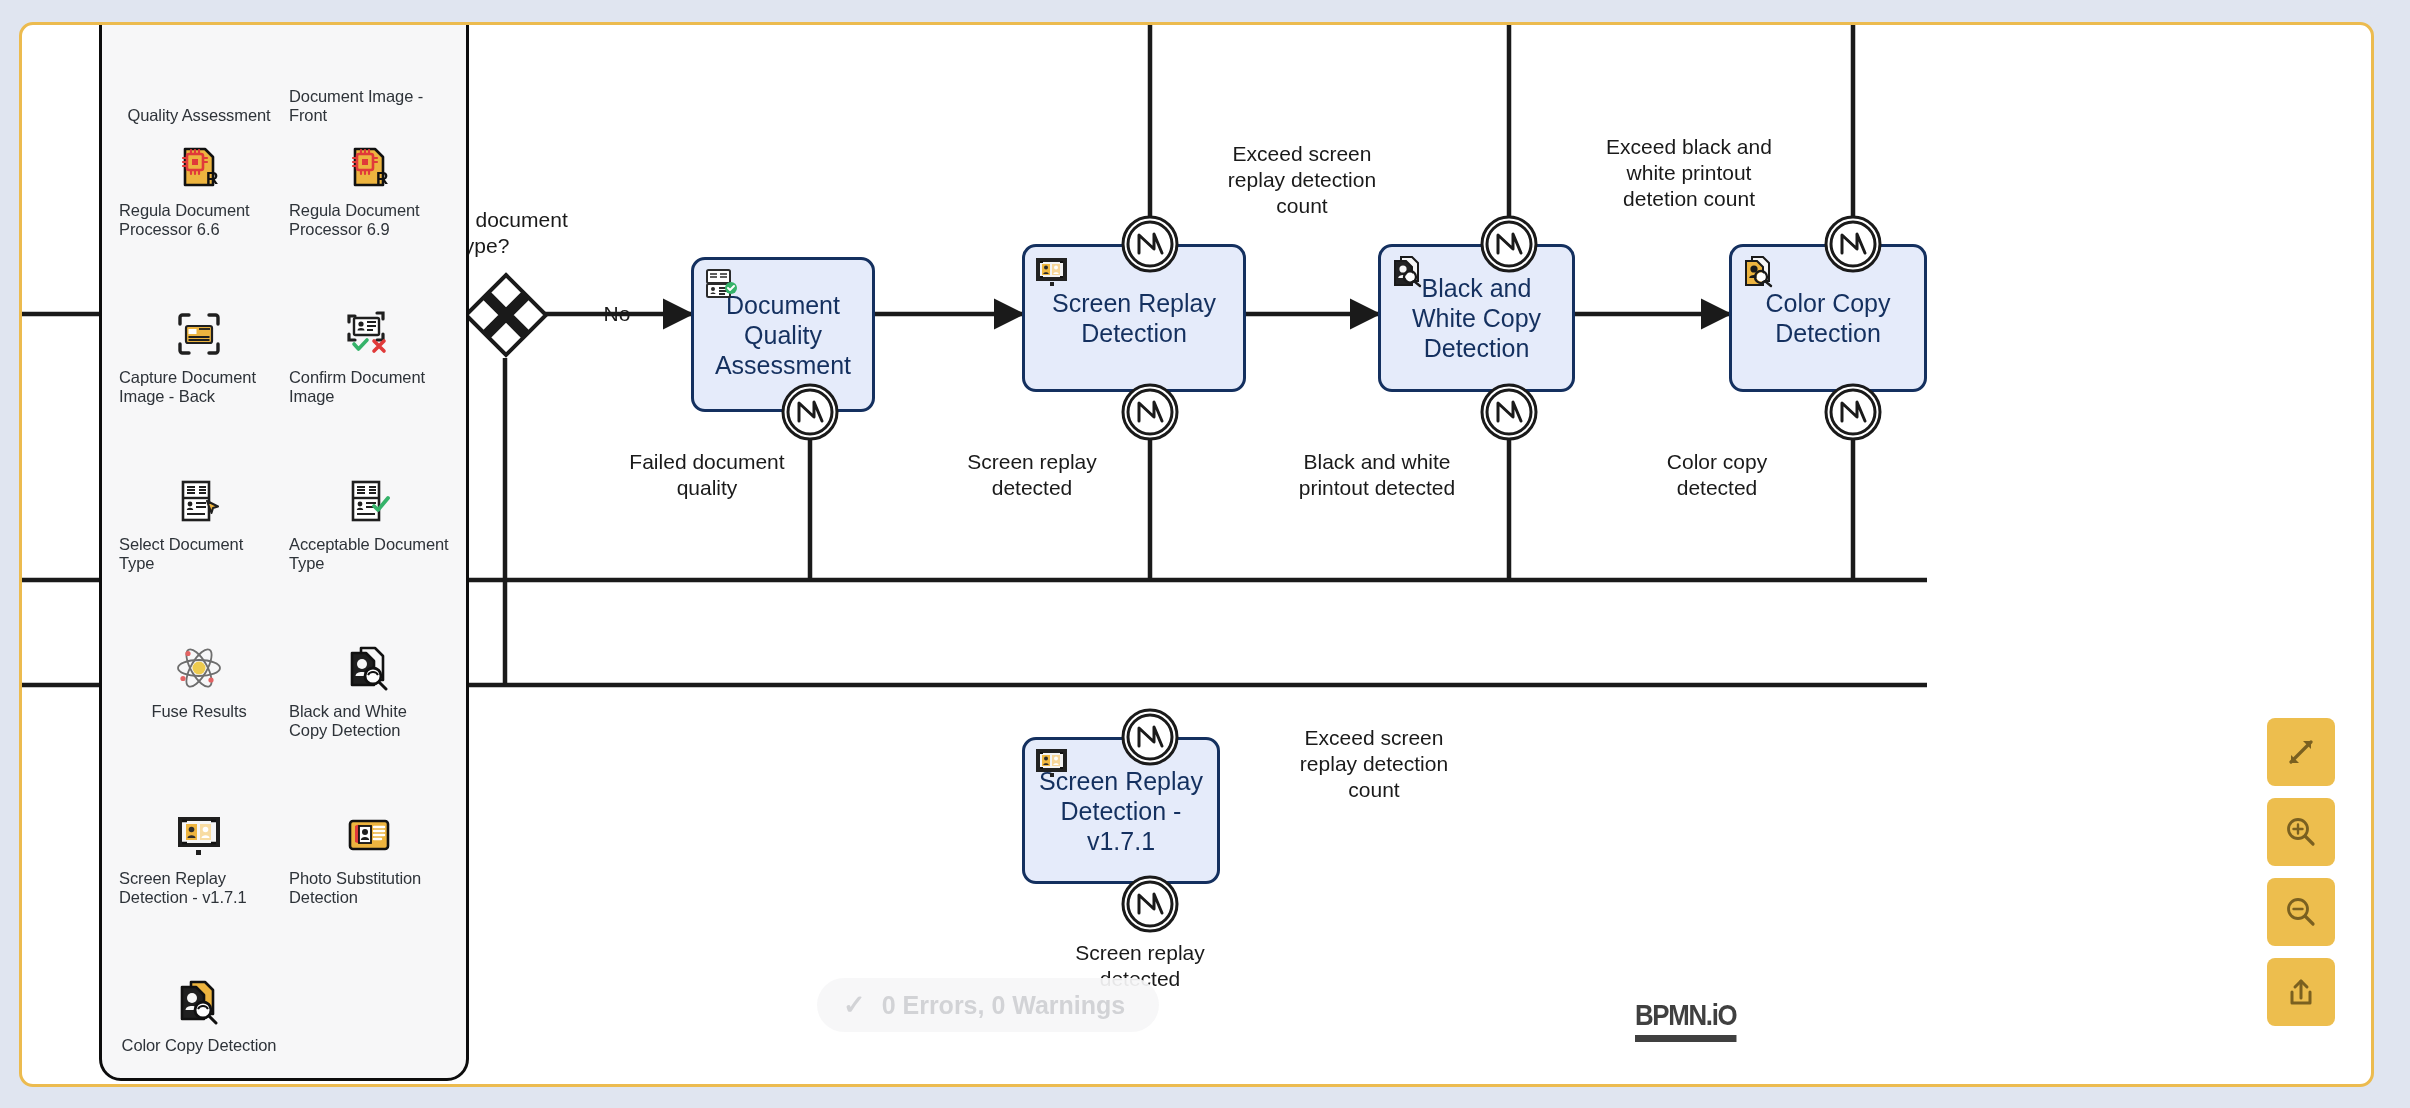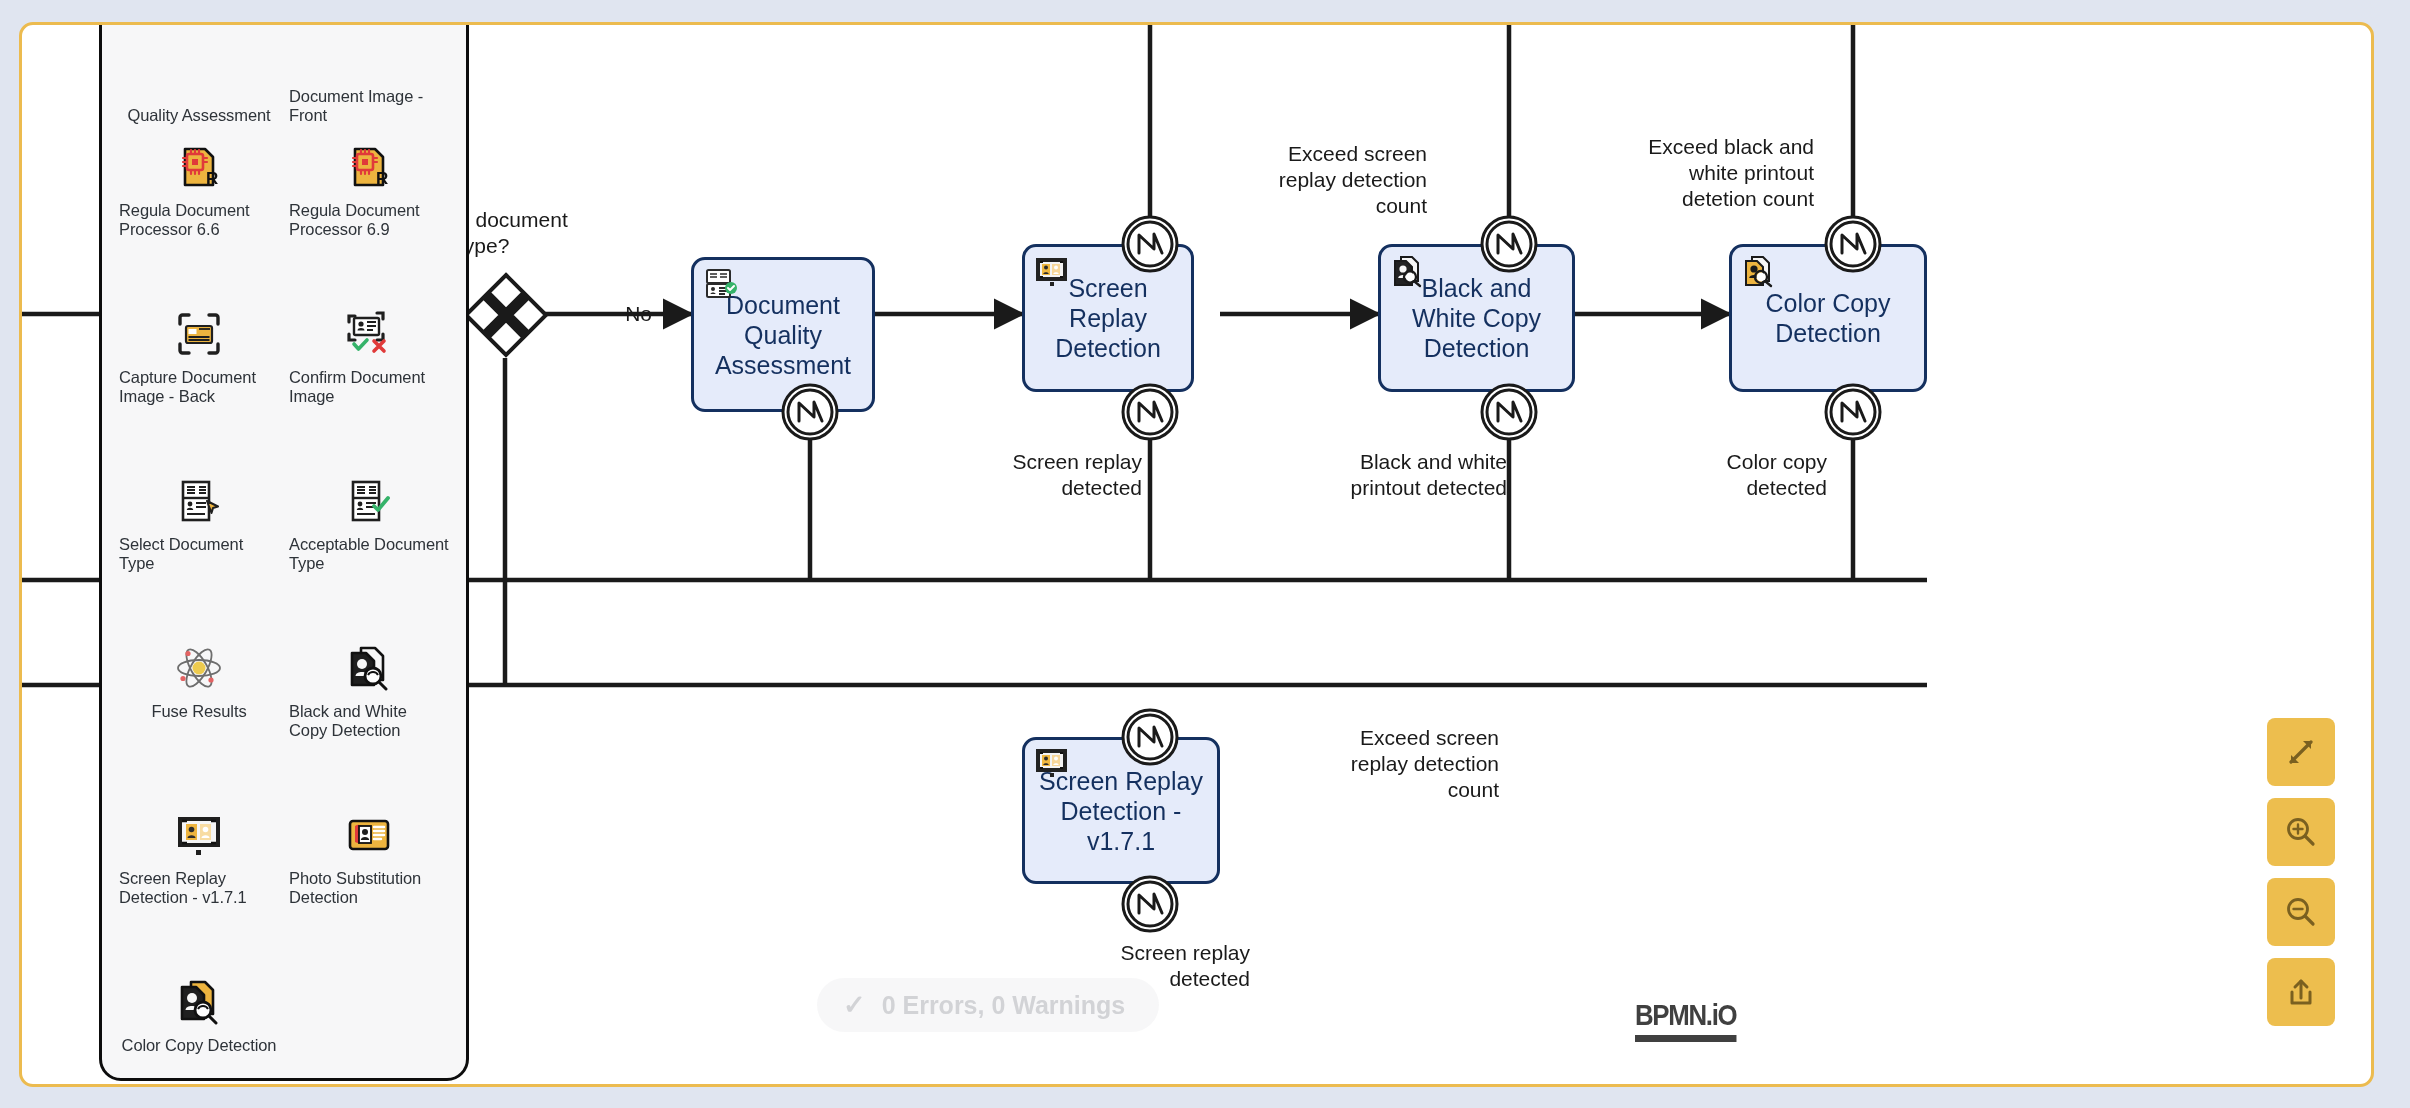--- a/index.html
+++ b/index.html
@@ -120,21 +120,21 @@
     z-index: 15;
     cursor: pointer;
   }
 
   
   .dlabel {
     position: absolute;
     font-size: 21px;
     line-height: 26px;
     color: #1a1a1a;
-    text-align: right;
+    text-align: center;
     z-index: 16;
     pointer-events: none;
     white-space: pre-line;
   }
 
   
   #status-pill {
     position: absolute;
     left: 795px; bottom: 52px;
     height: 54px;
@@ -262,22 +262,24 @@
       <span class="task-label">Document Quality Assessment</span>
     </div>
 
     <div class="boundary-event" style="left:759px; top:358px;">
       <svg width="58" height="58" viewBox="0 0 58 58" xmlns="http://www.w3.org/2000/svg">
         <circle cx="29" cy="29" r="27" fill="#ffffff" stroke="#1a1a1a" stroke-width="3"></circle>
         <circle cx="29" cy="29" r="22" fill="#ffffff" stroke="#1a1a1a" stroke-width="3"></circle>
         <path d="M18 38 L18 20 L33 34 L33 19 L41 38" stroke="#1a1a1a" stroke-width="3" fill="none" stroke-linejoin="round" stroke-linecap="round"></path>
       </svg>
     </div>
-
-    <div class="task" style="left:1000px; top:219px; width:172px; height:148px;text-align:center;">
+    <div class="dlabel" style="left:570px; top:424px; width:230px;">Failed document
+quality</div>
+
+    <div class="task" style="left:1000px; top:219px; width:224px; height:148px;text-align:center;">
       <span class="task-type-icon">
         <svg width="34" height="34" viewBox="0 0 34 34" xmlns="http://www.w3.org/2000/svg">
           <rect x="2" y="4" width="29" height="21" fill="#222" stroke="#222" stroke-width="2"></rect>
           <rect x="5" y="7" width="23" height="15" fill="#f4f4f4"></rect>
           <rect x="7" y="9" width="8" height="11" fill="#f0b840"></rect>
           <circle cx="11" cy="12.5" r="2" fill="#2b2b2b"></circle>
           <path d="M8.3 19c0-2.4 5.4-2.4 5.4 0z" fill="#2b2b2b"></path>
           <rect x="17" y="9" width="8" height="11" fill="#f7d79a"></rect>
           <circle cx="21" cy="12.5" r="2" fill="#ffffff"></circle>
           <path d="M18.3 19c0-2.4 5.4-2.4 5.4 0z" fill="#ffffff"></path>

